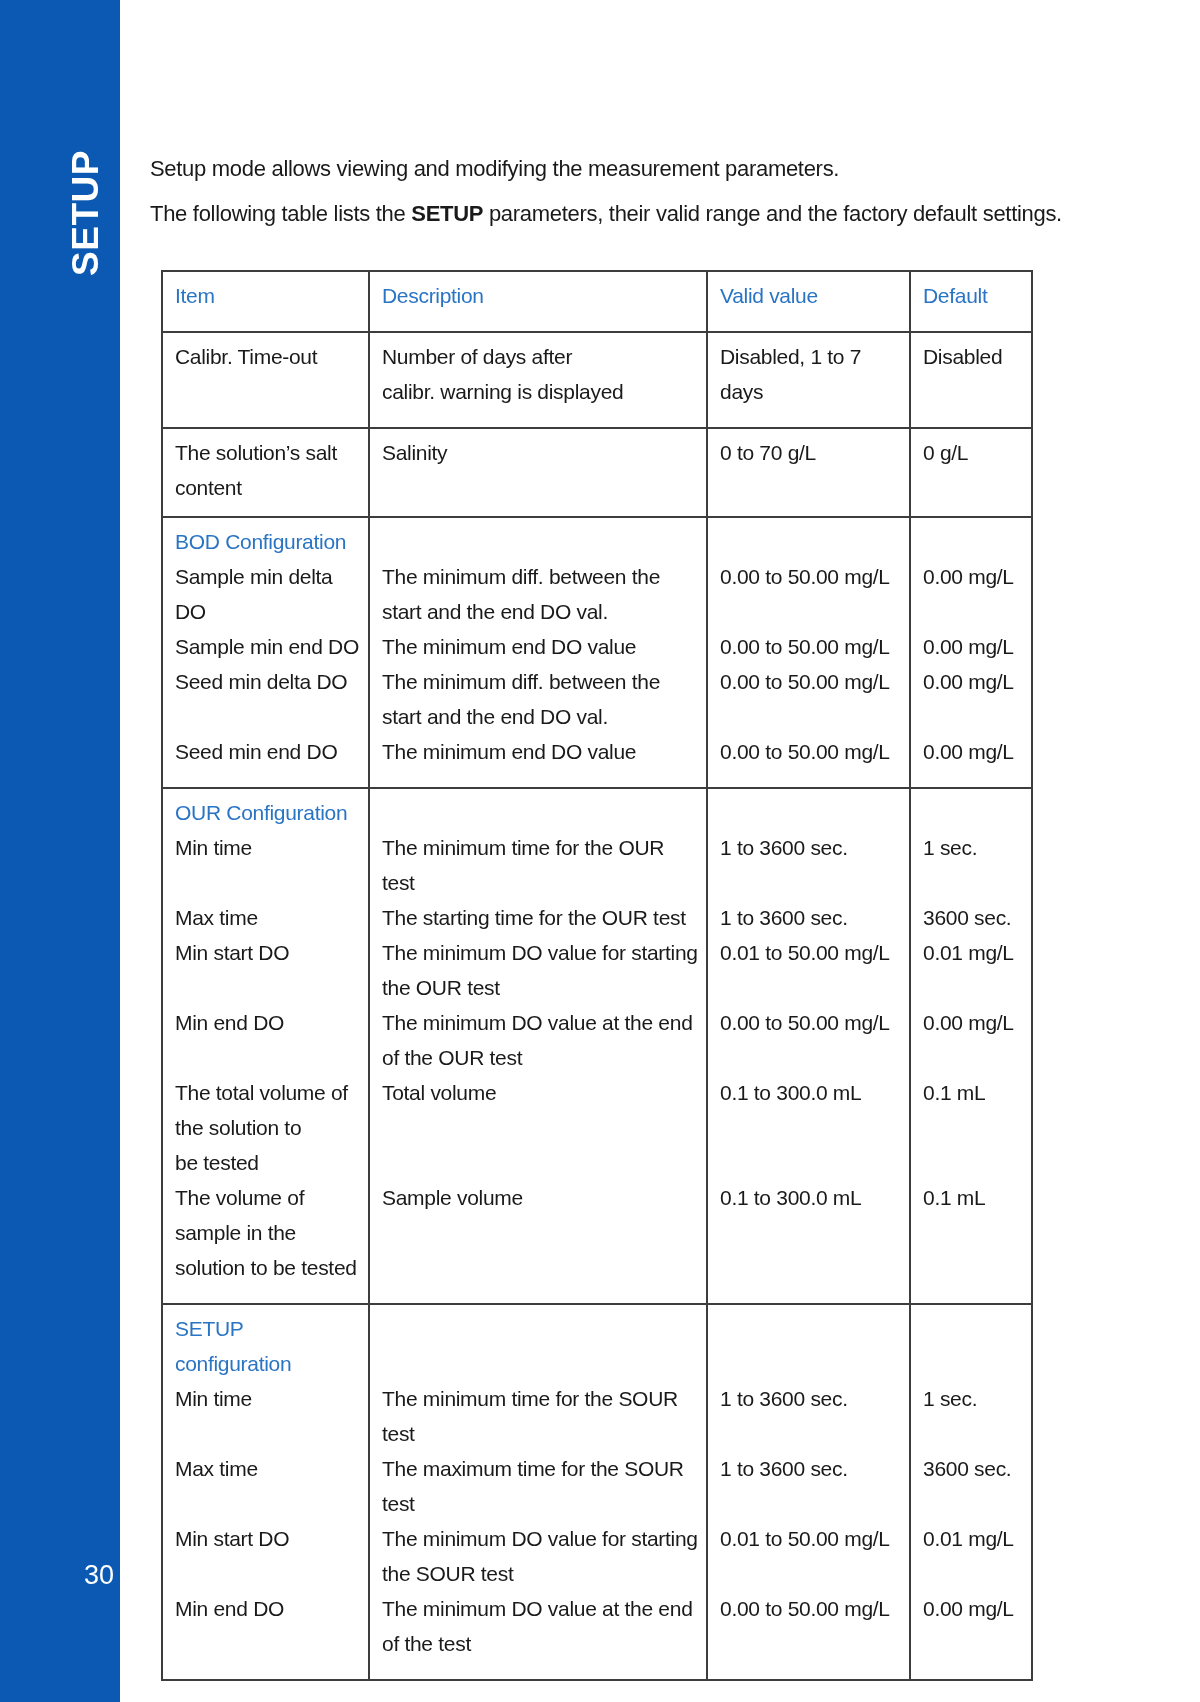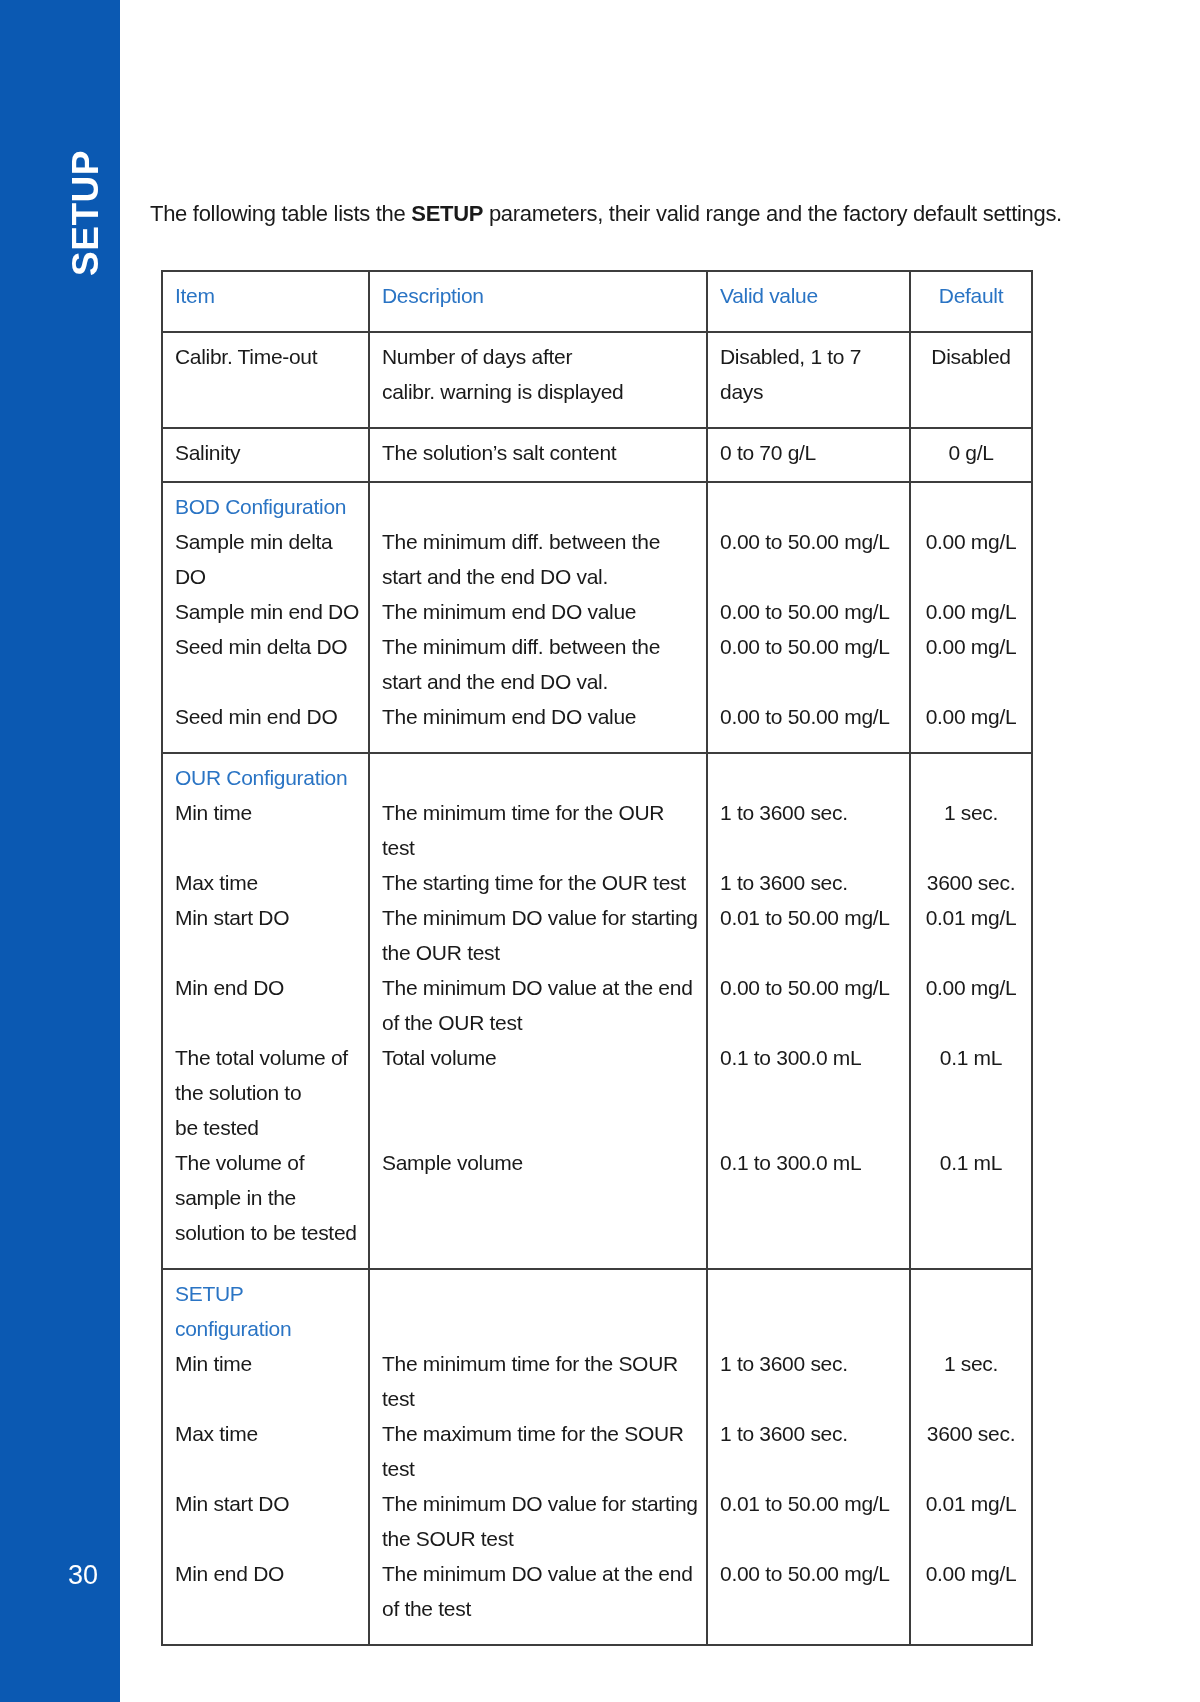--- a/index.html
+++ b/index.html
@@ -22,21 +22,21 @@
     position:absolute;left:0;top:0;width:120px;height:1702px;
     background:var(--blue);
   }
   .sidebar-label{
     position:absolute;left:86px;top:213px;
     transform:translate(-50%,-50%) rotate(-90deg);
     color:#ffffff;font-weight:bold;font-size:37px;letter-spacing:0.5px;
     white-space:nowrap;
   }
   .page-number{
-    position:absolute;left:68px;top:1560px;
+    position:absolute;left:84px;top:1560px;
     color:#ffffff;font-size:27px;font-weight:normal;
   }
 
   
   .intro{
     position:absolute;left:150px;top:146px;width:960px;
     font-size:22px;line-height:45px;letter-spacing:-0.3px;
   }
   .intro span, .intro b{white-space:pre-wrap;}
   .intro b{font-weight:bold;}
@@ -49,41 +49,41 @@
   }
   .grp{border-top:2px solid var(--line);}
   .grp:first-child{border-top:0;}
   .row{display:grid;grid-template-columns:207fr 338fr 203fr 120fr;}
   .c{
     border-right:2px solid var(--line);
     padding:0 8px 0 12px;
     white-space:pre-line;
     min-height:35px;
   }
-  .c:last-child{border-right:0;text-align:center;padding-right:12px;}
+  .c:last-child{border-right:0;text-align:left;padding-right:12px;}
   .grp .row:first-child .c{padding-top:6px;}
   .grp .row:last-child .c{padding-bottom:18px;}
 
   .grp-head .c{padding-top:3px;padding-bottom:3px;color:var(--head-blue);}
   .grp-calibr .row:last-child .c{padding-bottom:18px;}
   .grp-salinity .row:last-child .c{padding-bottom:11px;}
 
   .section-title{color:var(--head-blue);}
 </style>
 </head>
 <body>
 
 <div class="page">
 
   <div class="sidebar">
     <div class="sidebar-label">SETUP</div>
     <div class="page-number">30</div>
   </div>
 
-  <p class="intro"><br><span>The following table lists the </span><b>SETUP</b><span> parameters, their valid range and the factory default settings.</span></p>
+  <p class="intro"><span>Setup mode allows viewing and modifying the measurement parameters.</span><br><span>The following table lists the </span><b>SETUP</b><span> parameters, their valid range and the factory default settings.</span></p>
 
   <div class="tbl">
 
     <div class="grp grp-head">
       <div class="row">
         <div class="c">Item</div>
         <div class="c">Description</div>
         <div class="c">Valid value</div>
         <div class="c">Default</div>
       </div>
@@ -95,22 +95,22 @@
         <div class="c">Number of days after
 calibr. warning is displayed</div>
         <div class="c">Disabled, 1 to 7
 days</div>
         <div class="c">Disabled</div>
       </div>
     </div>
 
     <div class="grp grp-salinity">
       <div class="row">
+        <div class="c">The solution’s salt content</div>
         <div class="c">Salinity</div>
-        <div class="c">The solution’s salt content</div>
         <div class="c">0 to 70 g/L</div>
         <div class="c">0 g/L</div>
       </div>
     </div>
 
     <div class="grp">
       <div class="row">
         <div class="c section-title">BOD Configuration</div>
         <div class="c"></div>
         <div class="c"></div>

